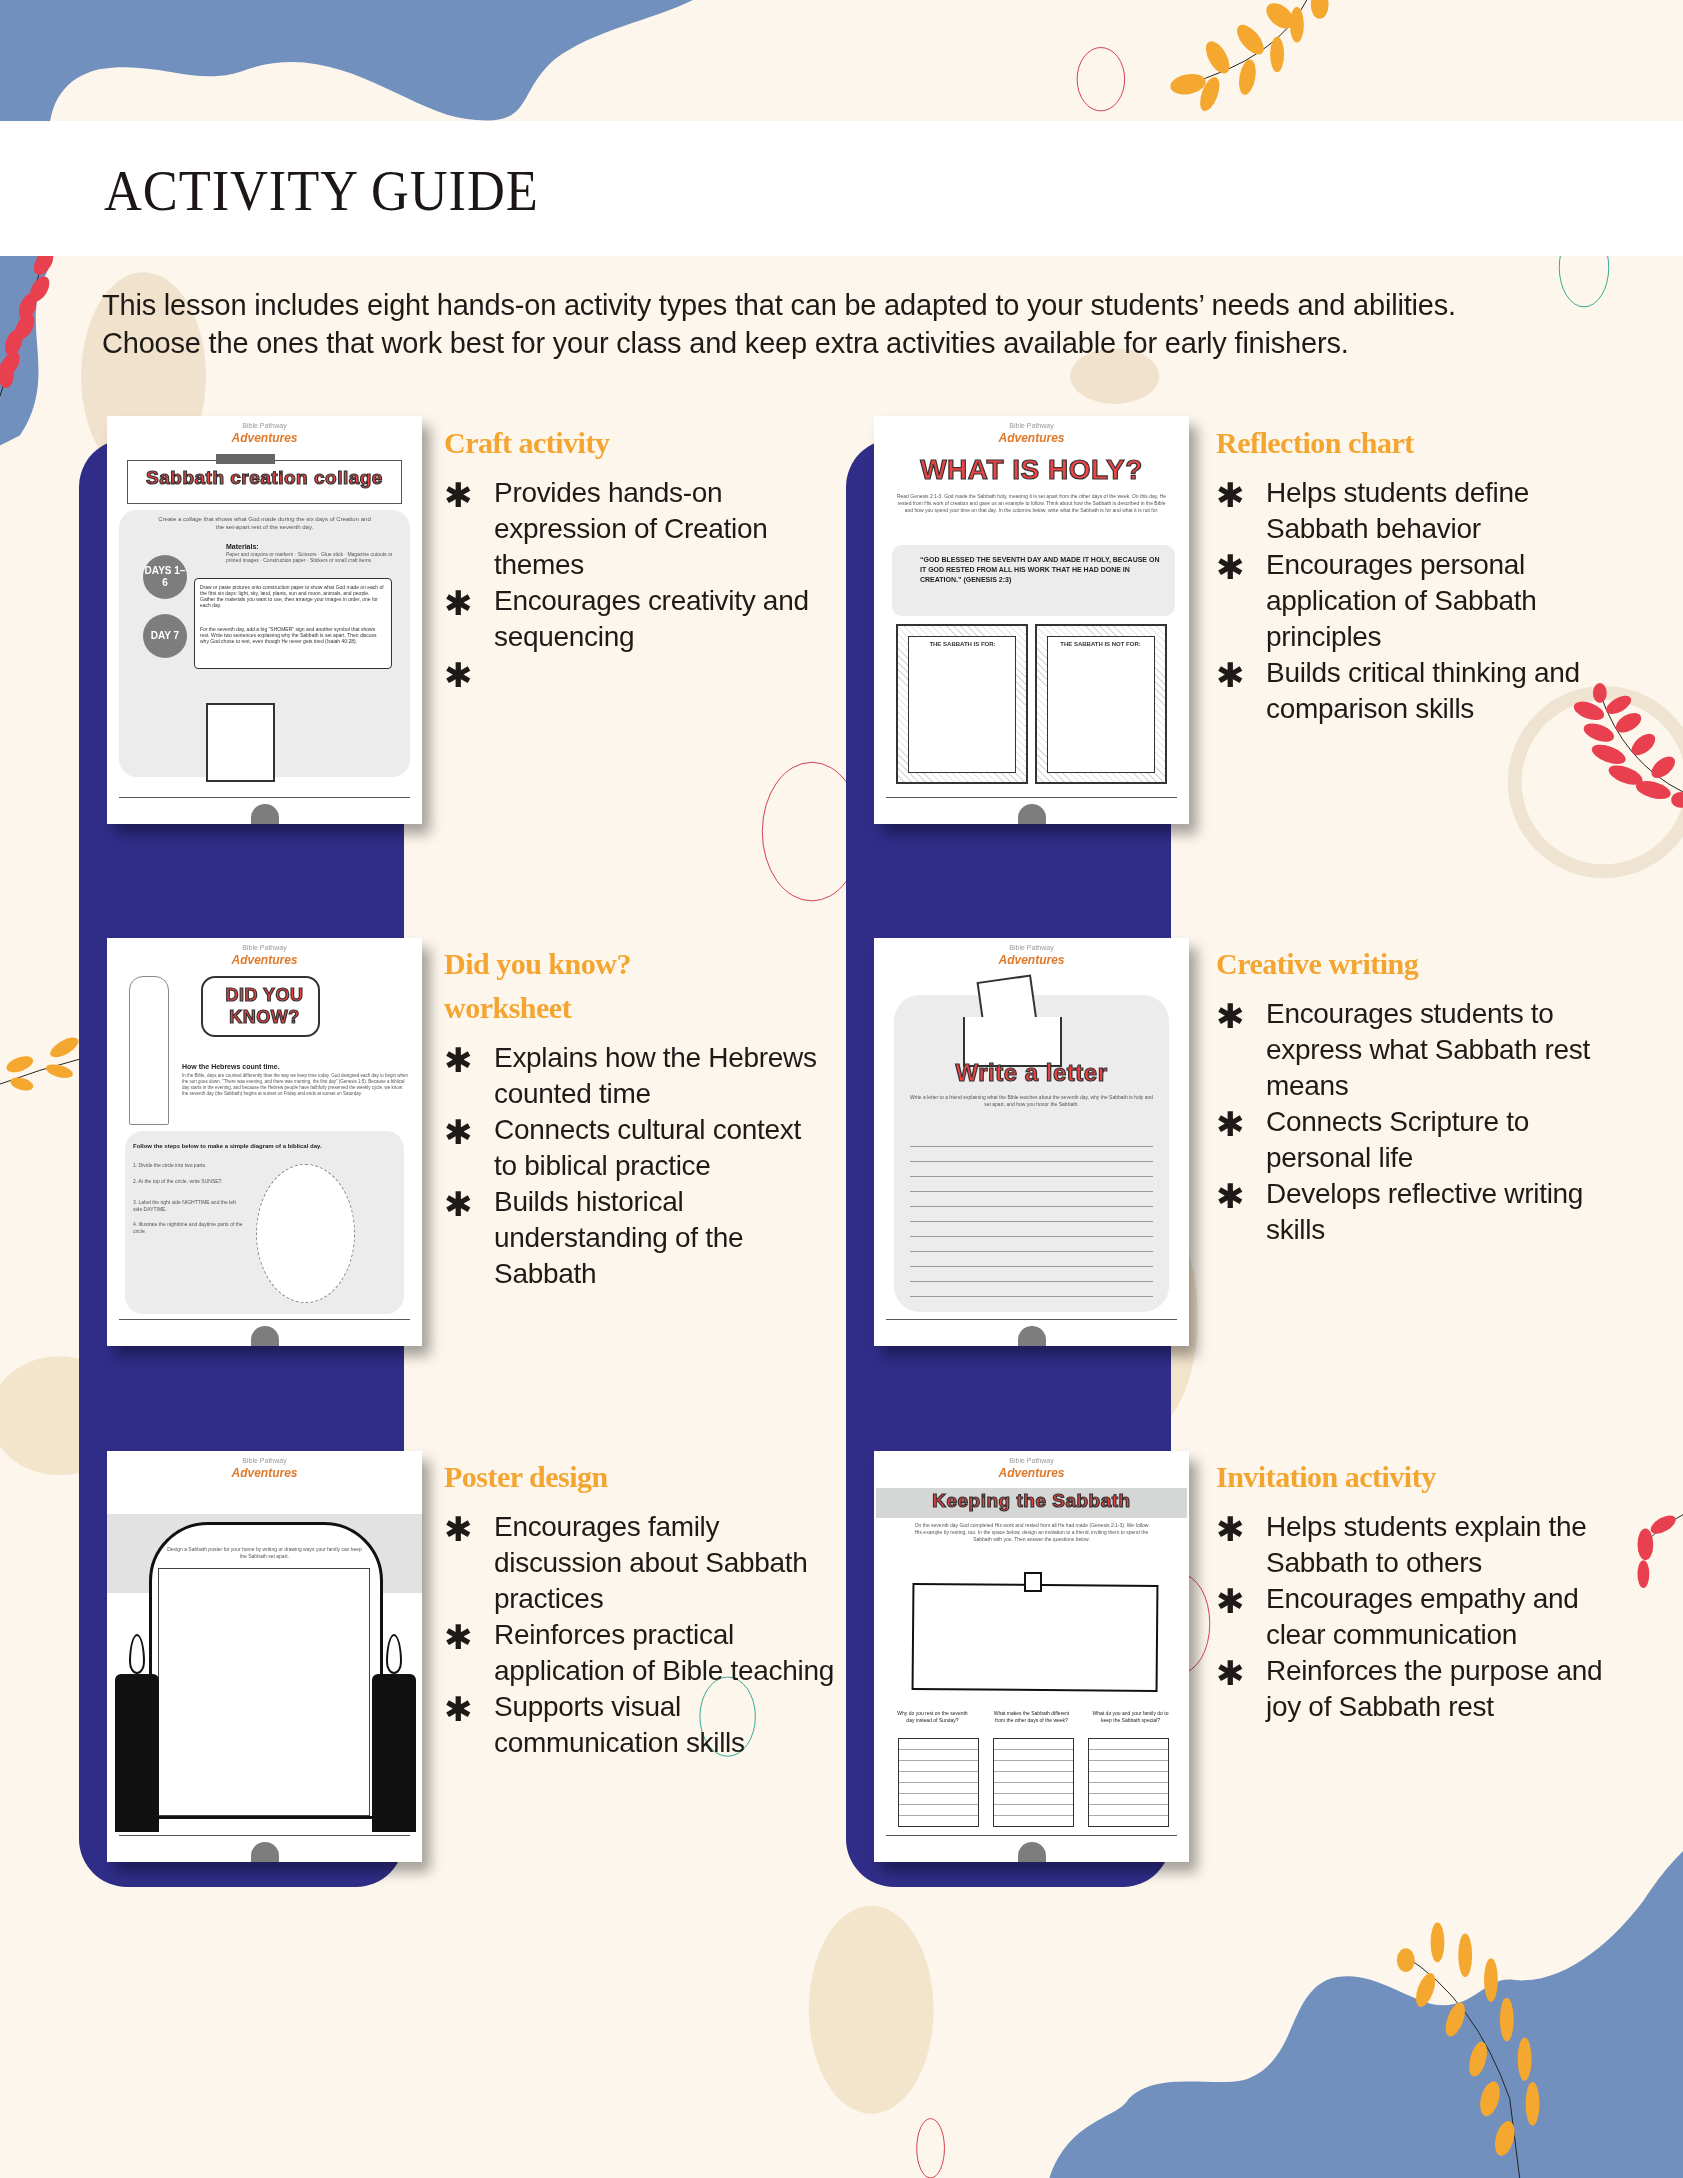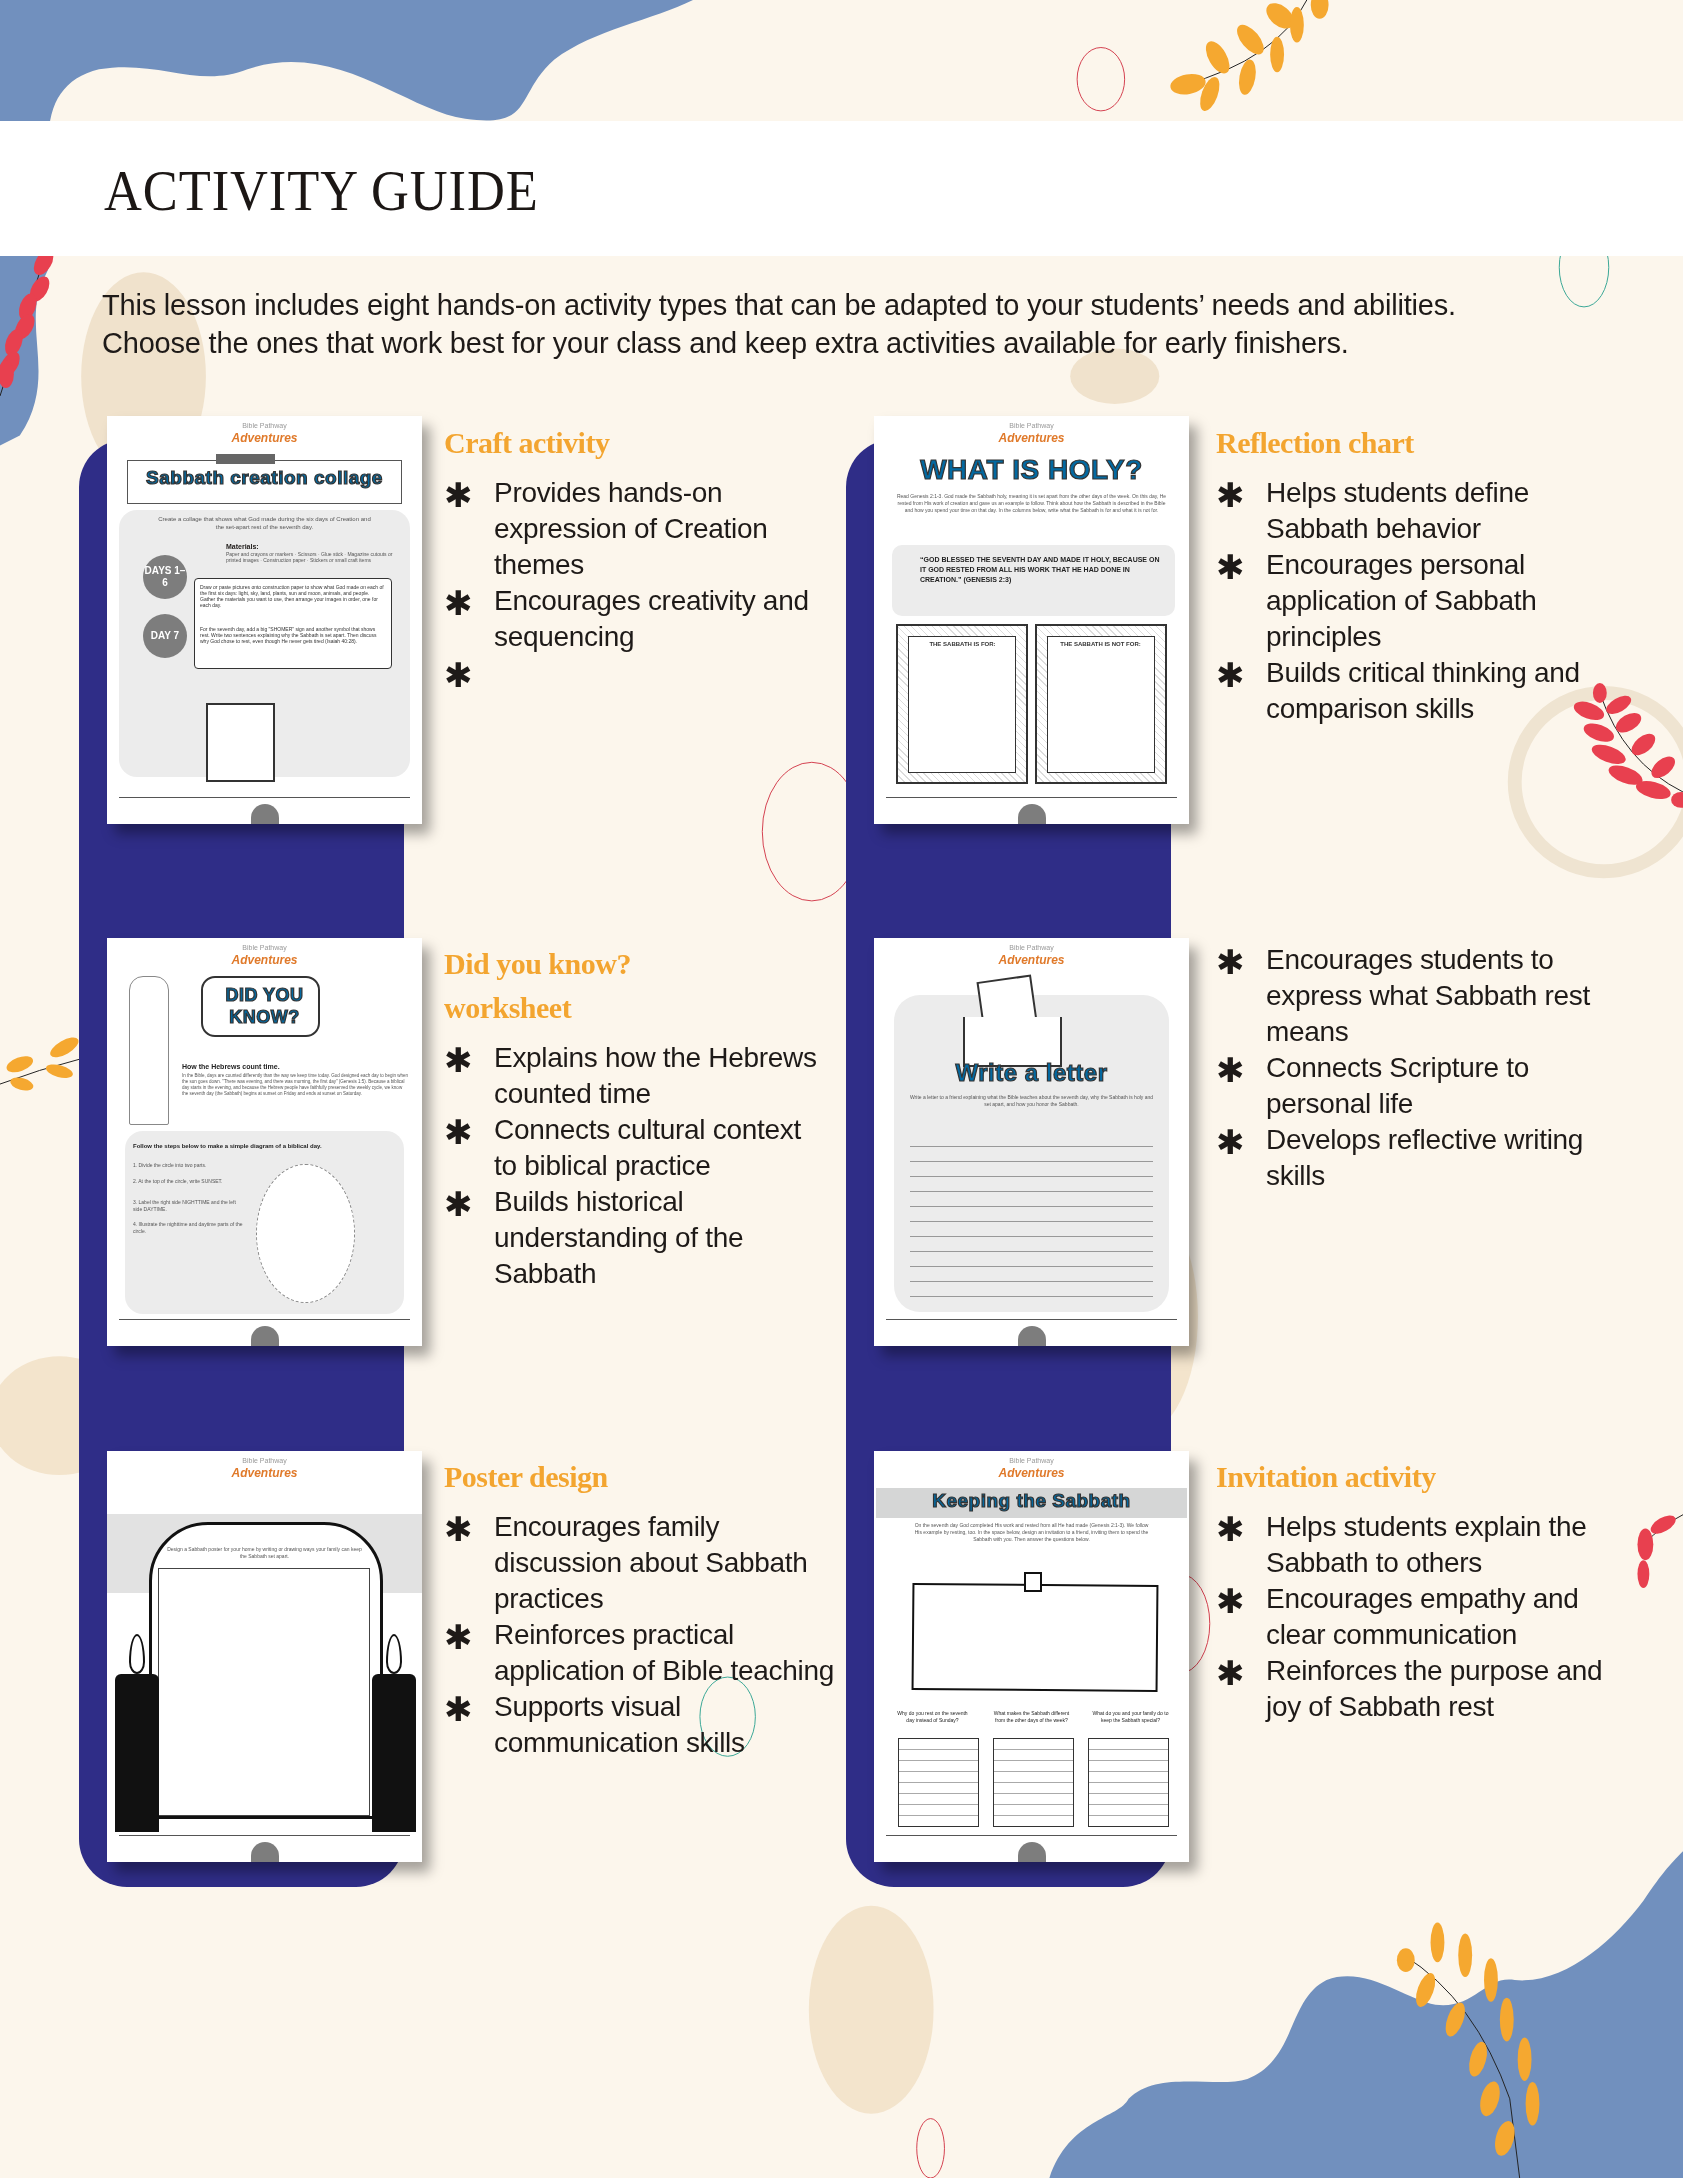--- a/index.html
+++ b/index.html
@@ -43,21 +43,21 @@
   .card .logo-small {
     position: absolute; top: 6px; left: 0; right: 0; text-align: center;
     font-size: 7px; color: #999;
   }
   .card .logo {
     position: absolute; top: 15px; left: 0; right: 0; text-align: center;
     font-size: 12px; color: #e07a2b; font-weight: bold; font-style: italic;
   }
   .card .ws-title {
     position: absolute; left: 16px; right: 16px; top: 48px;
-    text-align: center; font-weight: bold; color: #0369a1;
+    text-align: center; font-weight: bold; color: #ef4444;
     -webkit-text-stroke: 1.2px #333;
     font-size: 22px; letter-spacing: 0.5px;
   }
   .card .ws-body {
     position: absolute; left: 20px; right: 20px;
     font-size: 6px; color: #555; text-align: center; line-height: 8px;
   }
   .card .gray-area {
     position: absolute; background: #ececec; border-radius: 18px;
   }
@@ -288,20 +288,21 @@
   <div style="position:absolute;left:107px;top:40px;width:55px;height:69px;border:2px solid #333;background:#fff;transform:rotate(-8deg);"></div>
   <div style="position:absolute;left:89px;top:79px;width:99px;height:50px;border:2px solid #333;border-top:none;background:#fff;"></div>
   <div class="ws-title" style="top:121px;font-size:24px;">Write a letter</div>
   <div class="ws-body" style="top:156px;left:34px;right:34px;font-size:5px;line-height:7px;">Write a letter to a friend explaining what the Bible teaches about the seventh day, why the Sabbath is holy and set apart, and how you honor the Sabbath.</div>
   <div style="position:absolute;left:36px;right:36px;top:194px;height:166px;background:repeating-linear-gradient(to bottom,transparent 0 14px,#999 14px 15px);"></div>
   <div class="footer-line"></div>
   <div class="page-tab"></div>
 </div>
 
 <div class="activity" style="left:1216px;top:942px;width:416px;">
+  <h2>Creative writing</h2>
   <ul>
     <li><span class="bullet">✱</span><span>Encourages students to express what Sabbath rest means</span></li>
     <li><span class="bullet">✱</span><span>Connects Scripture to personal life</span></li>
     <li><span class="bullet">✱</span><span>Develops reflective writing skills</span></li>
   </ul>
 </div>
 
 <div class="card" style="left:107px;top:1451px;height:411px;">
   <div class="logo-small">Bible Pathway</div>
   <div class="logo">Adventures</div>

